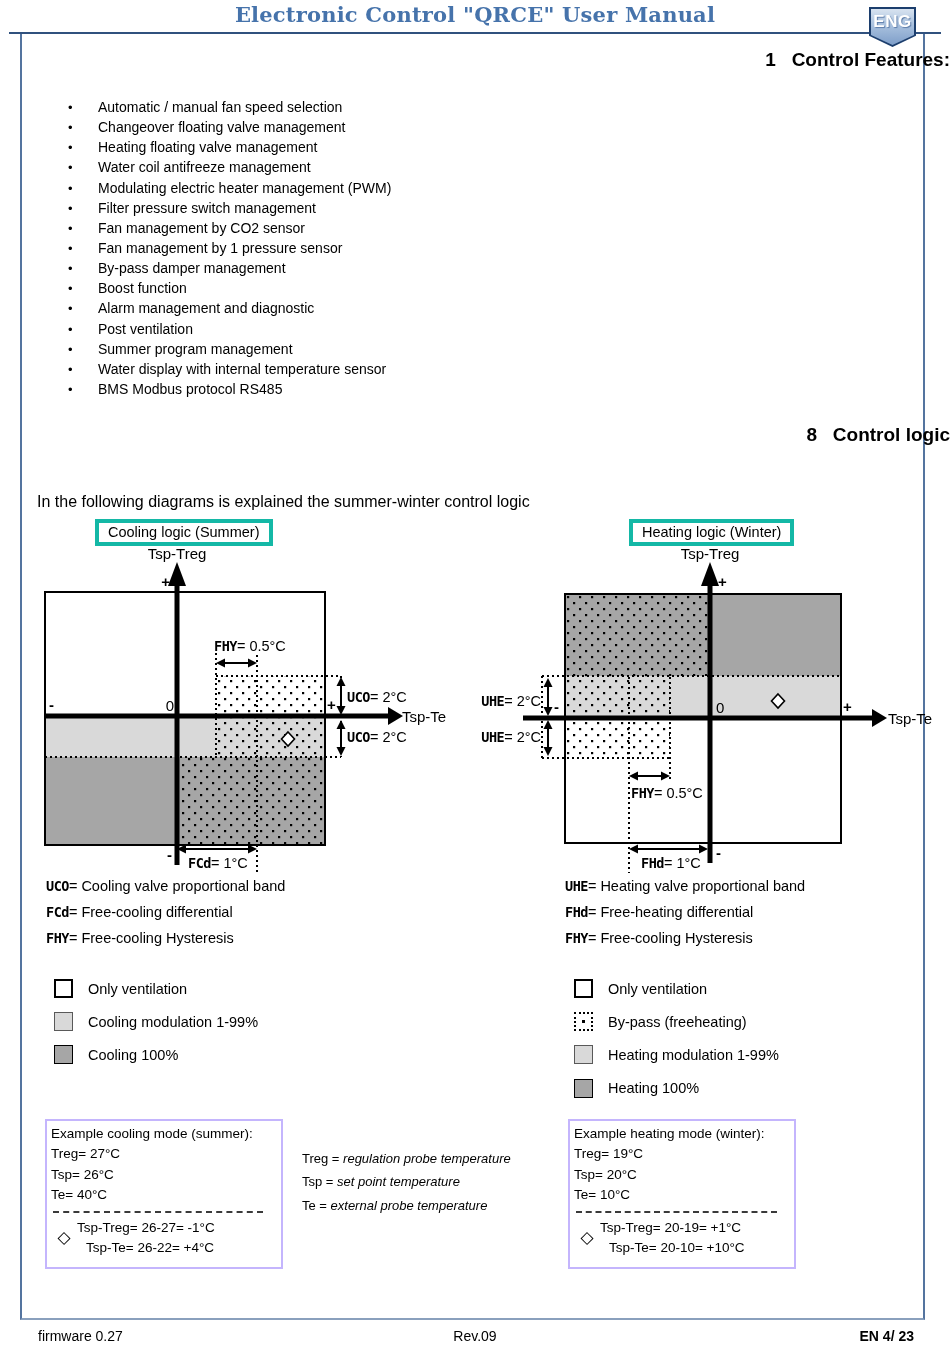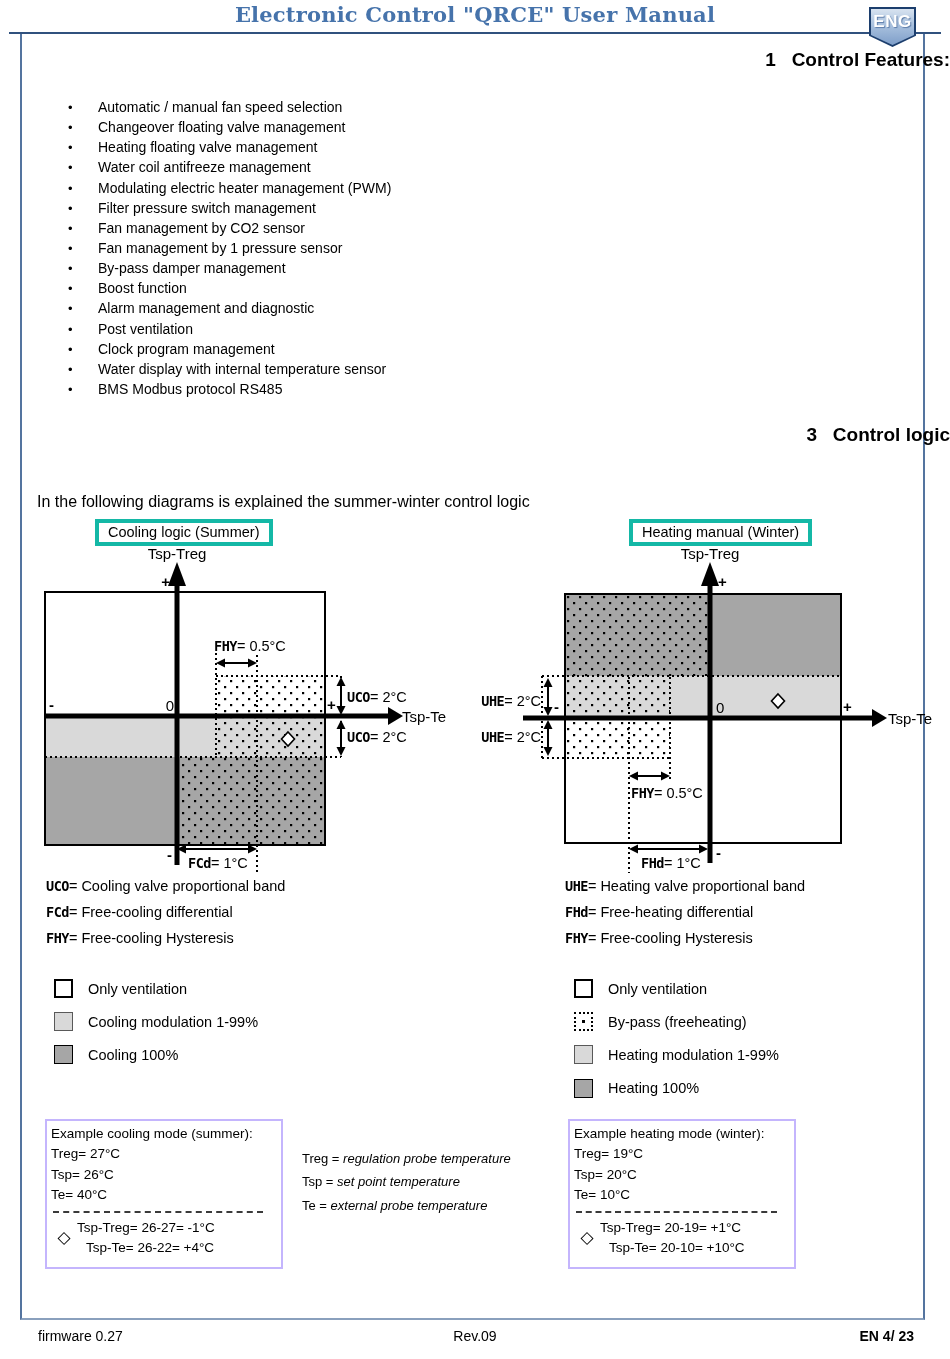--- a/index.html
+++ b/index.html
@@ -151,37 +151,37 @@
     <div class="feature-row">
         <span class="bullet">•</span>
         <span>Alarm management and diagnostic</span>
       </div>
     <div class="feature-row">
         <span class="bullet">•</span>
         <span>Post ventilation</span>
       </div>
     <div class="feature-row">
         <span class="bullet">•</span>
-        <span>Clock program management</span>
+        <span>Summer program management</span>
       </div>
     <div class="feature-row">
         <span class="bullet">•</span>
         <span>Water display with internal temperature sensor</span>
       </div>
     <div class="feature-row">
         <span class="bullet">•</span>
         <span>BMS Modbus protocol RS485</span>
       </div>
   </div>
 
-  <div class="sec-heading" id="heading2">3   Control logic</div>
+  <div class="sec-heading" id="heading2">8   Control logic</div>
   <div class="intro">In the following diagrams is explained the summer-winter control logic</div>
 
   <div class="diagram-title" id="cooling-title">Cooling logic (Summer)</div>
-  <div class="diagram-title" id="heating-title">Heating manual (Winter)</div>
+  <div class="diagram-title" id="heating-title">Heating logic (Winter)</div>
 
   <svg class="dsvg" id="cooling-svg" width="425" height="345" viewBox="0 0 425 345">
     <defs>
       <pattern id="dotsC" width="12" height="12" patternUnits="userSpaceOnUse">
         <rect x="2" y="2" width="2.2" height="2.2" fill="#000"></rect>
         <rect x="8" y="8" width="2.2" height="2.2" fill="#000"></rect>
       </pattern>
     </defs>
 
     <rect x="15" y="52" width="280" height="253" fill="#ffffff" stroke="none"></rect>

